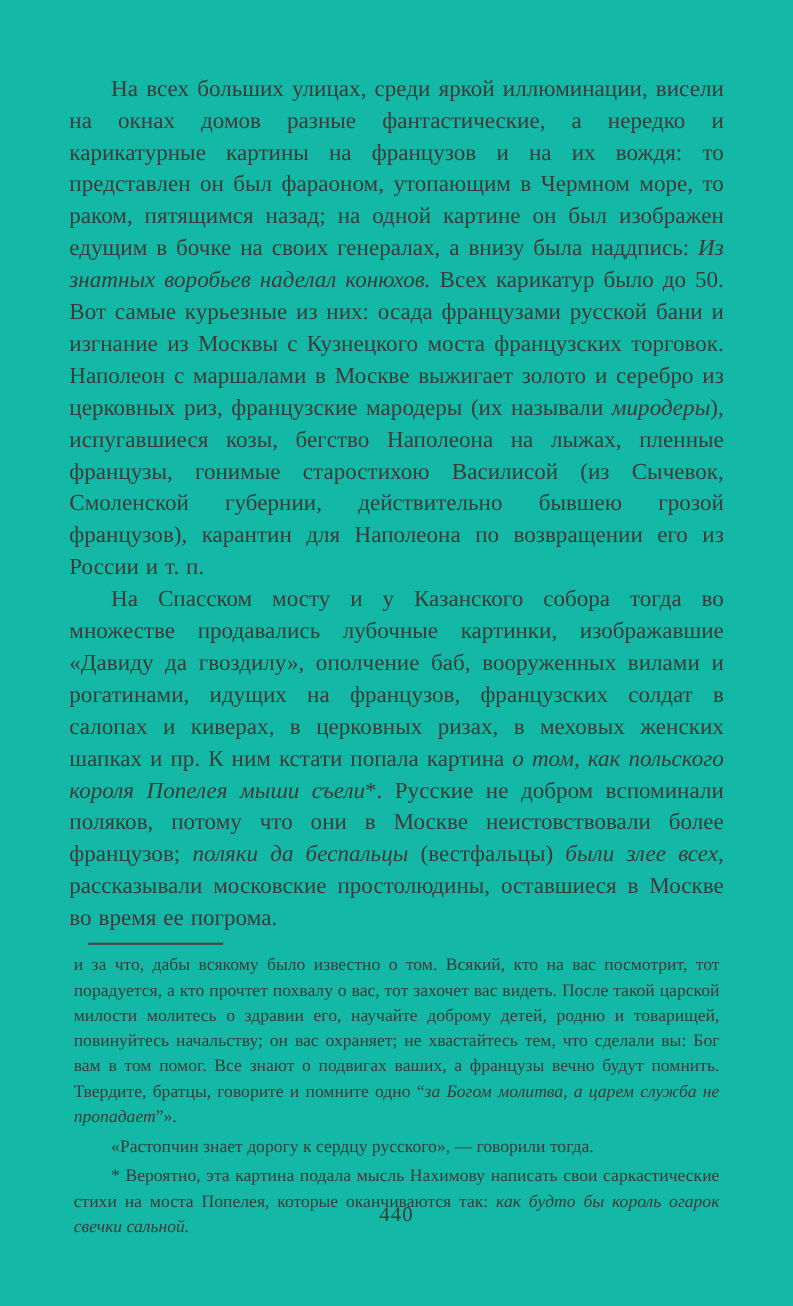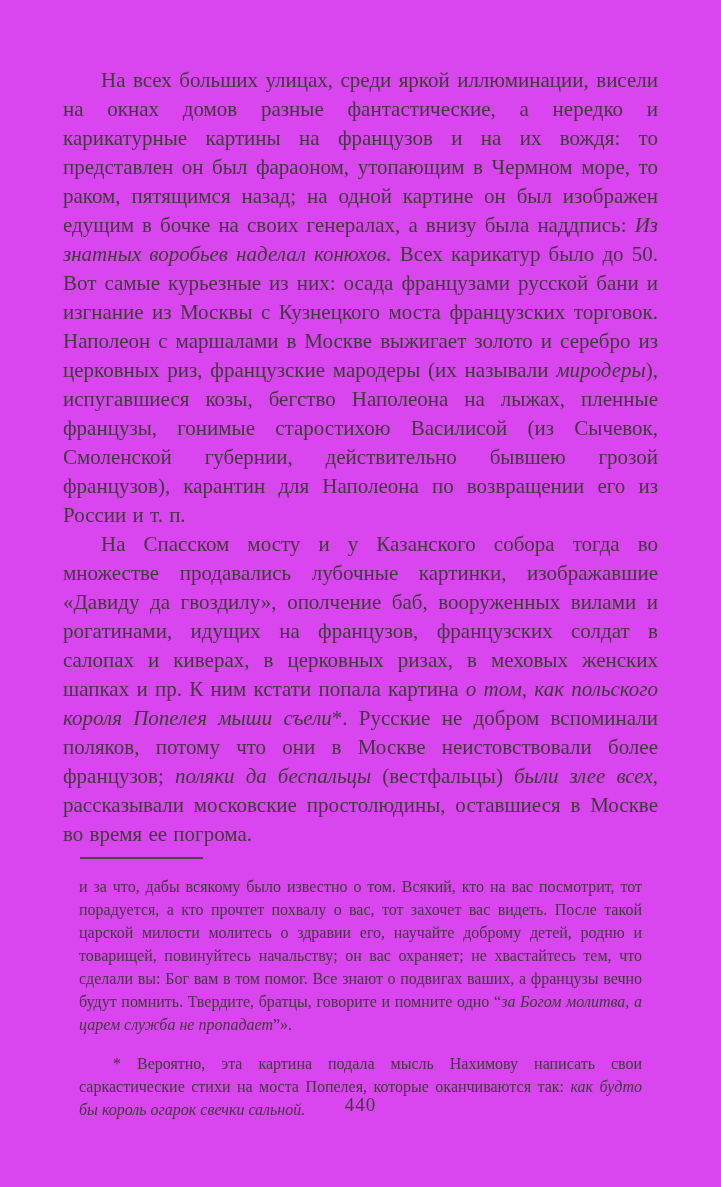--- a/index.html
+++ b/index.html
@@ -28,48 +28,49 @@
   .footnotes {
     margin-top: 4px;
   }
   .fn-divider {
     width: 123px;
     height: 0;
     border-top: 2px solid #4a4842;
     margin: 8px 0 7px 17px;
   }
   .footnotes p {
-    margin: 16px;
+    margin: 4px;
     font-size: 16px;
     line-height: 23px;
     text-align: justify;
     text-indent: 34px;
   }
   .footnotes p.noindent { text-indent: 0; }
   .page-number {
     position: absolute;
     left: 0;
     right: 0;
     top: 1094px;
     text-align: center;
     font-size: 19px;
     letter-spacing: 1px;
   }
 </style>
 </head>
 <body>
 
-<div class="page" style="background: #d946ef; color: rgb(62, 60, 56);">
+<div class="page" style="background: #14b8a6; color: rgb(62, 60, 56);">
   <div class="body-text">
       <p><span>На всех больших улицах, среди яркой иллюминации, висели на окнах домов разные фантастические, а нередко и карикатурные картины на французов и на их вождя: то представлен он был фараоном, утопающим в Чермном море, то раком, пятящимся назад; на одной картине он был изображен едущим в бочке на своих генералах, а внизу была наддпись: </span><span class="it">Из знатных воробьев наделал конюхов.</span><span> Всех карикатур было до 50. Вот самые курьезные из них: осада французами русской бани и изгнание из Москвы с Кузнецкого моста французских торговок. Наполеон с маршалами в Москве выжигает золото и серебро из церковных риз, французские мародеры (их называли </span><span class="it">миродеры</span><span>), испугавшиеся козы, бегство Наполеона на лыжах, пленные французы, гонимые старостихою Василисой (из Сычевок, Смоленской губернии, действительно бывшею грозой французов), карантин для Наполеона по возвращении его из России и т. п.</span></p>
       <p><span>На Спасском мосту и у Казанского собора тогда во множестве продавались лубочные картинки, изображавшие «Давиду да гвоздилу», ополчение баб, вооруженных вилами и рогатинами, идущих на французов, французских солдат в салопах и киверах, в церковных ризах, в меховых женских шапках и пр. К ним кстати попала картина </span><span class="it">о том, как польского короля Попелея мыши съели</span><span>*. Русские не добром вспоминали поляков, потому что они в Москве неистовствовали более французов; </span><span class="it">поляки да беспальцы</span><span> (вестфальцы) </span><span class="it">были злее всех</span><span>, рассказывали московские простолюдины, оставшиеся в Москве во время ее погрома.</span></p>
     </div>
 
   <div class="footnotes">
     <div class="fn-divider"></div>
     <div>
         <p class="noindent"><span>и за что, дабы всякому было известно о том. Всякий, кто на вас посмотрит, тот порадуется, а кто прочтет похвалу о вас, тот захочет вас видеть. После такой царской милости молитесь о здравии его, научайте доброму детей, родню и товарищей, повинуйтесь начальству; он вас охраняет; не хвастайтесь тем, что сделали вы: Бог вам в том помог. Все знают о подвигах ваших, а французы вечно будут помнить. Твердите, братцы, говорите и помните одно “</span><span class="it">за Богом молитва, а царем служба не пропадает</span><span>”».</span></p>
+        <p><span>«Растопчин знает дорогу к сердцу русского», — говорили тогда.</span></p>
         <p><span>* Вероятно, эта картина подала мысль Нахимову написать свои саркастические стихи на моста Попелея, которые оканчиваются так: </span><span class="it">как будто бы король огарок свечки сальной.</span></p>
       </div>
   </div>
 
   <div class="page-number">440</div>
 </div>
 
 </body></html>

